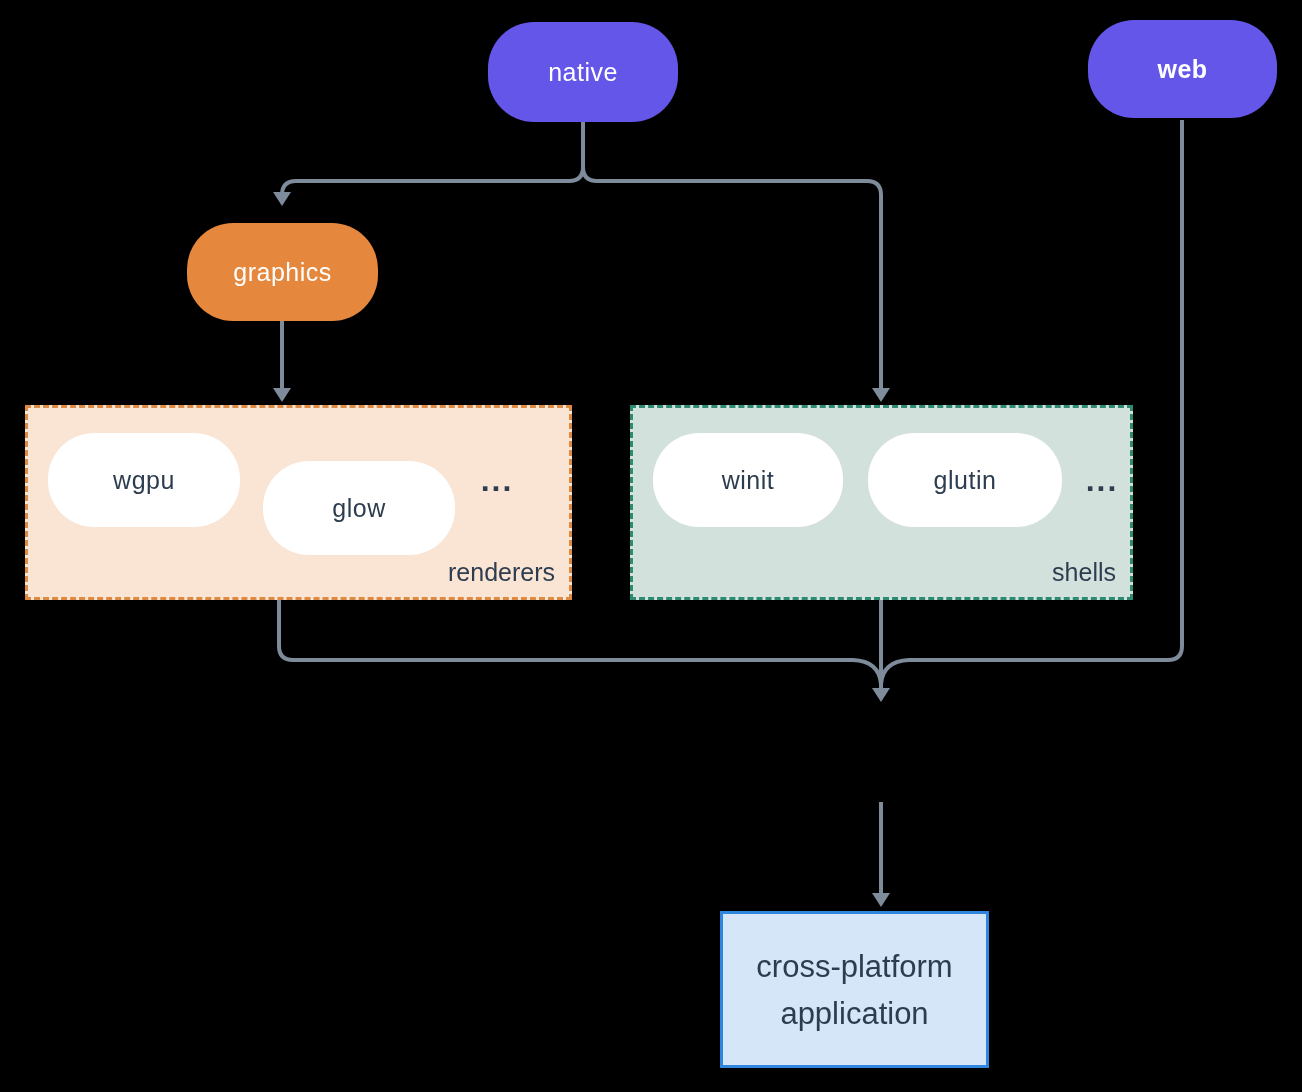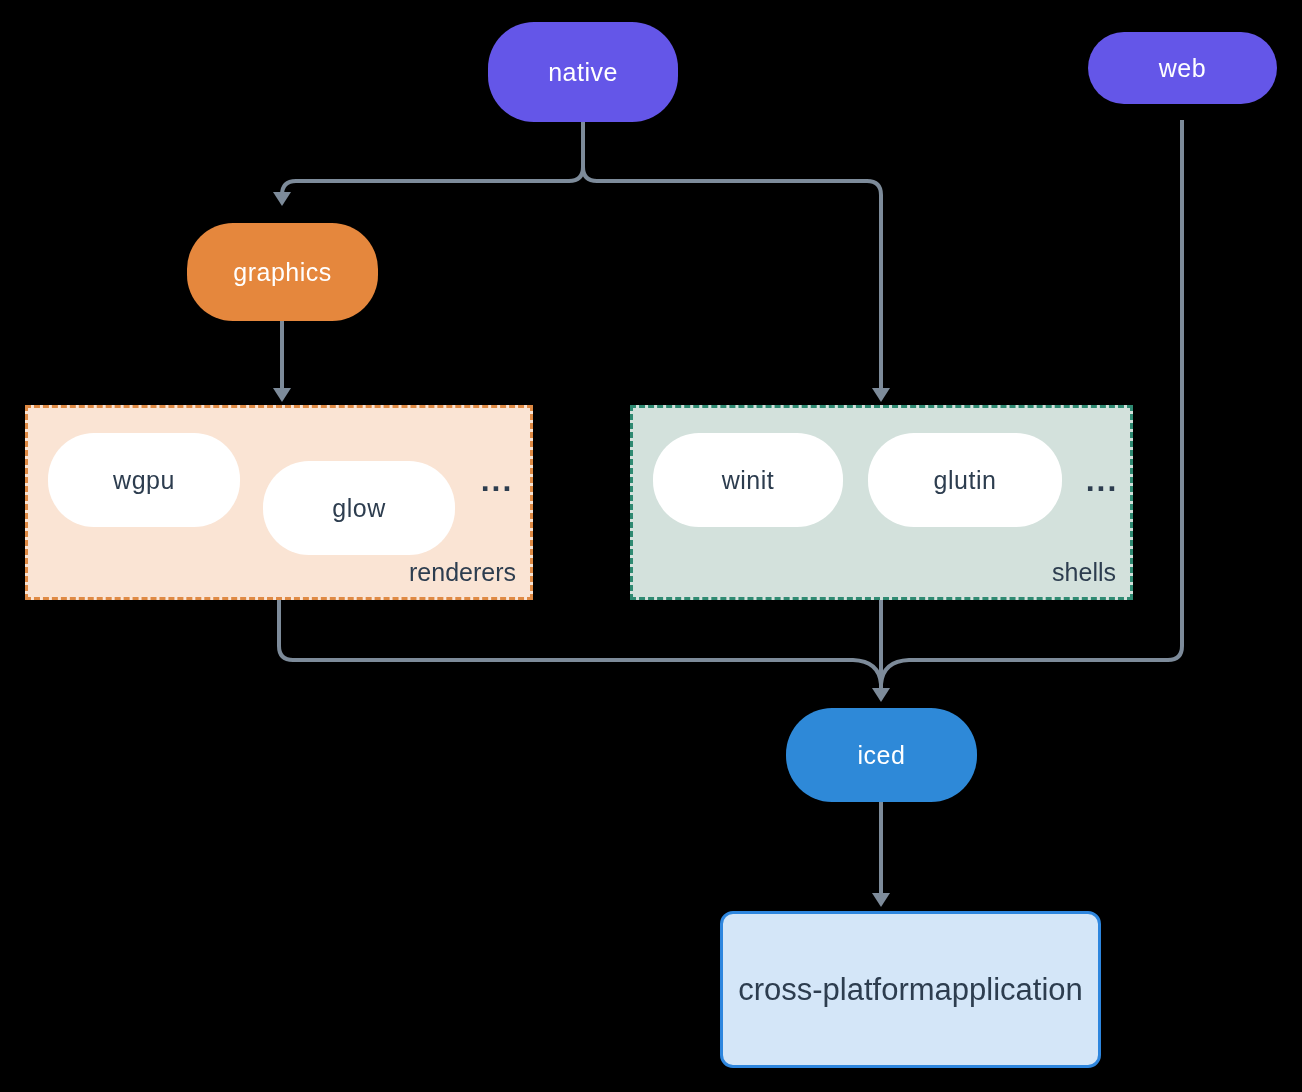--- a/index.html
+++ b/index.html
@@ -40,33 +40,33 @@
     color: #fff;
   }
   .pill.purple { background: var(--purple, #6456e8); }
   .pill.orange { background: var(--orange, #e5873d); }
   .pill.blue   { background: var(--blue, #2e89d8); }
   .pill.white  {
     background: #fff;
     color: var(--text-dark, #2d3d4f);
   }
   #node-native   { left: 488px; top: 22px;  width: 190px; height: 100px; }
-  #node-web      { left: 1088px; top: 32px; width: 189px; height: 72px; }
+  #node-web      { left: 1088px; top: 20px; width: 189px; height: 98px; font-weight: bold; }
   #node-graphics { left: 187px; top: 215px; width: 191px; height: 98px; margin-top: 8px; }
   #node-iced     { left: 786px; top: 708px; width: 191px; height: 94px; }
 
   .group-box {
     position: absolute;
     top: 405px;
     height: 195px;
     box-sizing: border-box;
     border: 3px dashed;
   }
   #group-renderers {
-    left: 25px; width: 508px;
+    left: 25px; width: 547px;
     background: var(--renderers-fill, #fae4d4);
     border-color: var(--renderers-border, #df8a44);
   }
   #group-shells {
     left: 630px; width: 503px;
     background: var(--shells-fill, #d3e1dc);
     border-color: var(--shells-border, #2f8a72);
   }
   .group-box .pill { height: 94px; top: 25px; }
   #pill-wgpu   { left: 20px;  width: 192px; }
@@ -87,27 +87,27 @@
   }
   .group-label {
     position: absolute;
     right: 14px; bottom: 10px;
     font-size: 25px;
     color: var(--text-dark, #2d3d4f);
   }
   #box-application {
     position: absolute;
     left: 720px; top: 911px;
-    width: 381px; height: 157px;
+    width: 269px; height: 157px;
     box-sizing: border-box;
     background: var(--app-fill, #d4e6f8);
     border: 3px solid var(--app-border, #2e86de);
-    border-radius: 13px;
+    border-radius: 0;
     display: flex;
-    flex-direction: row;
+    flex-direction: column;
     align-items: center;
     justify-content: center;
     font-size: 31px;
     line-height: 47px;
     color: var(--text-dark, #2d3d4f);
     text-align: center;
   }
 </style>
 </head>
 <body>
@@ -163,22 +163,19 @@
     <div class="pill white" id="pill-winit">
       <span>winit</span>
     </div>
     <div class="pill white" id="pill-glutin">
       <span>glutin</span>
     </div>
     <div class="ellipsis">...</div>
     <div class="group-label">shells</div>
   </div>
 
-  <div class="pill blue" id="node-iced">
-    <span>iced</span>
-  </div>
 
   <div id="box-application">
     <span>cross-platform</span>
     <span>application</span>
   </div>
 
 </div>
 
 </body></html>

